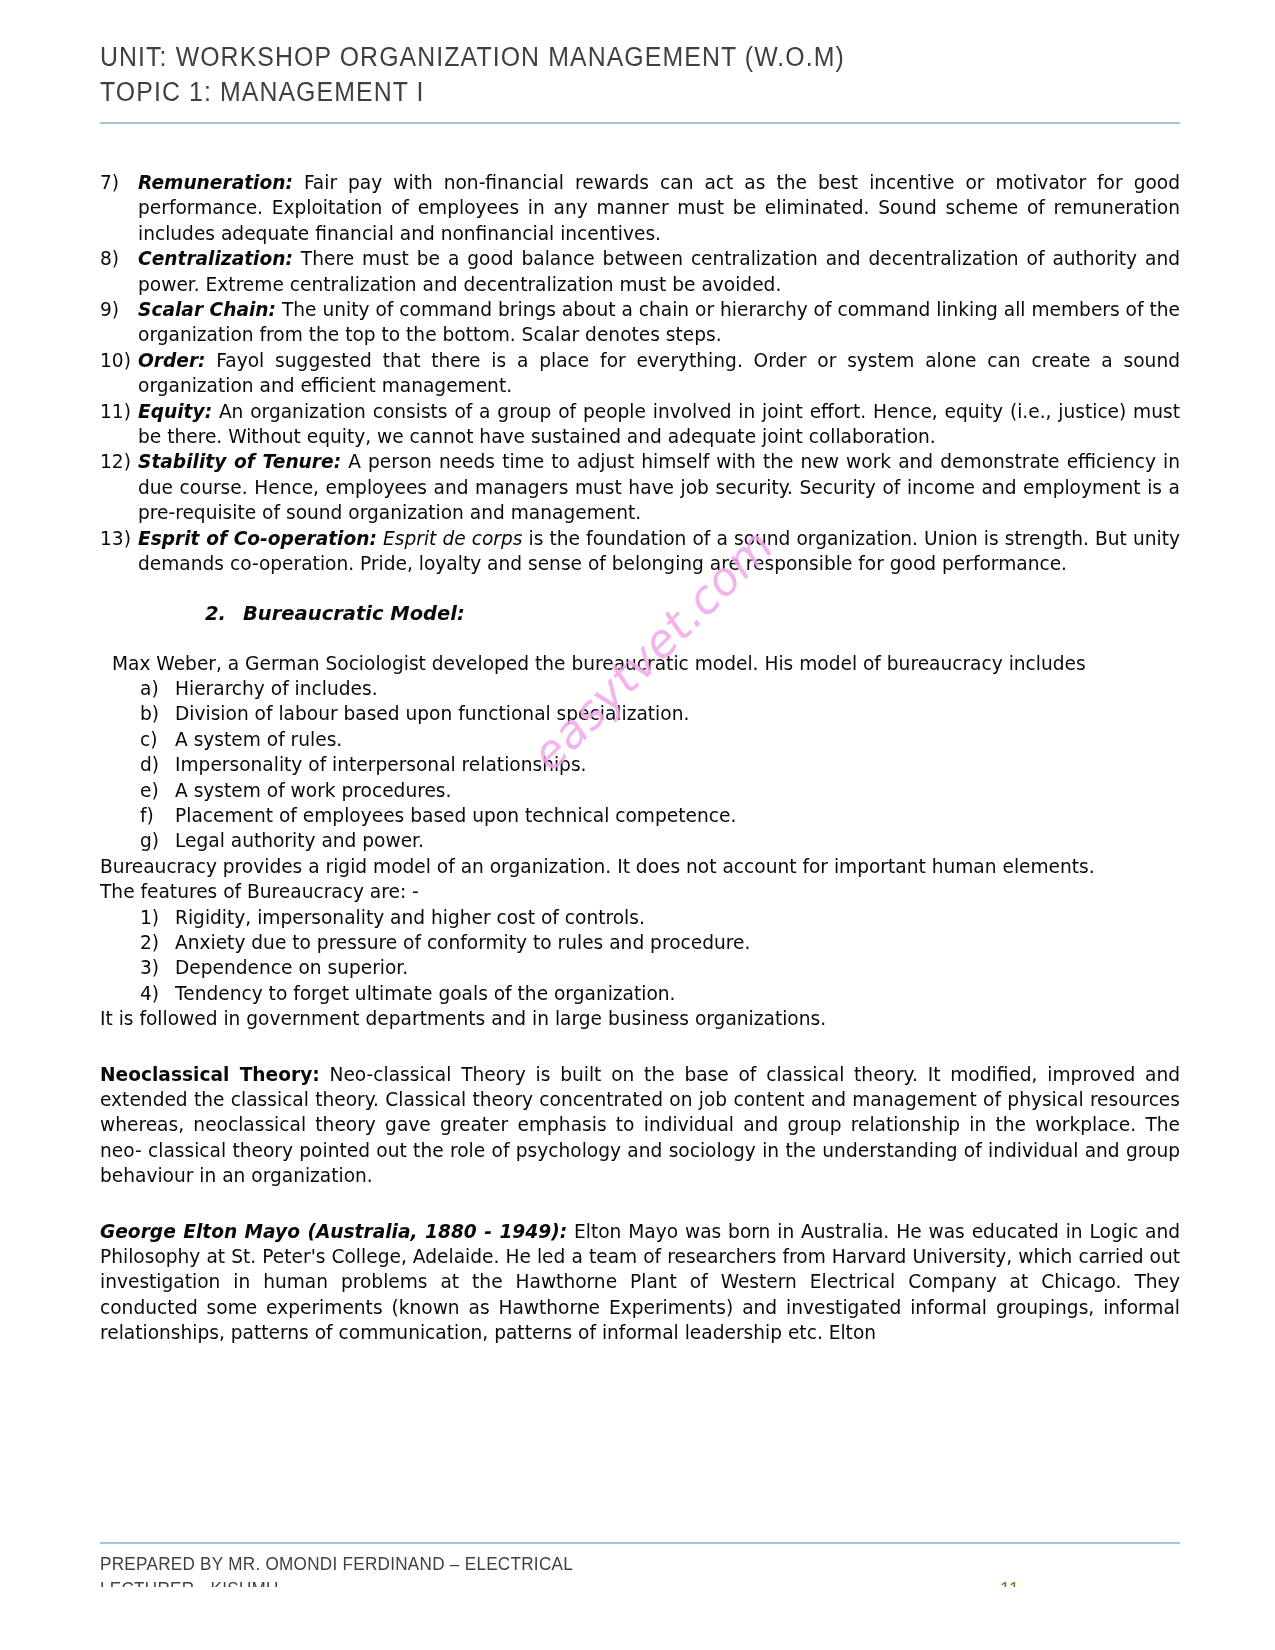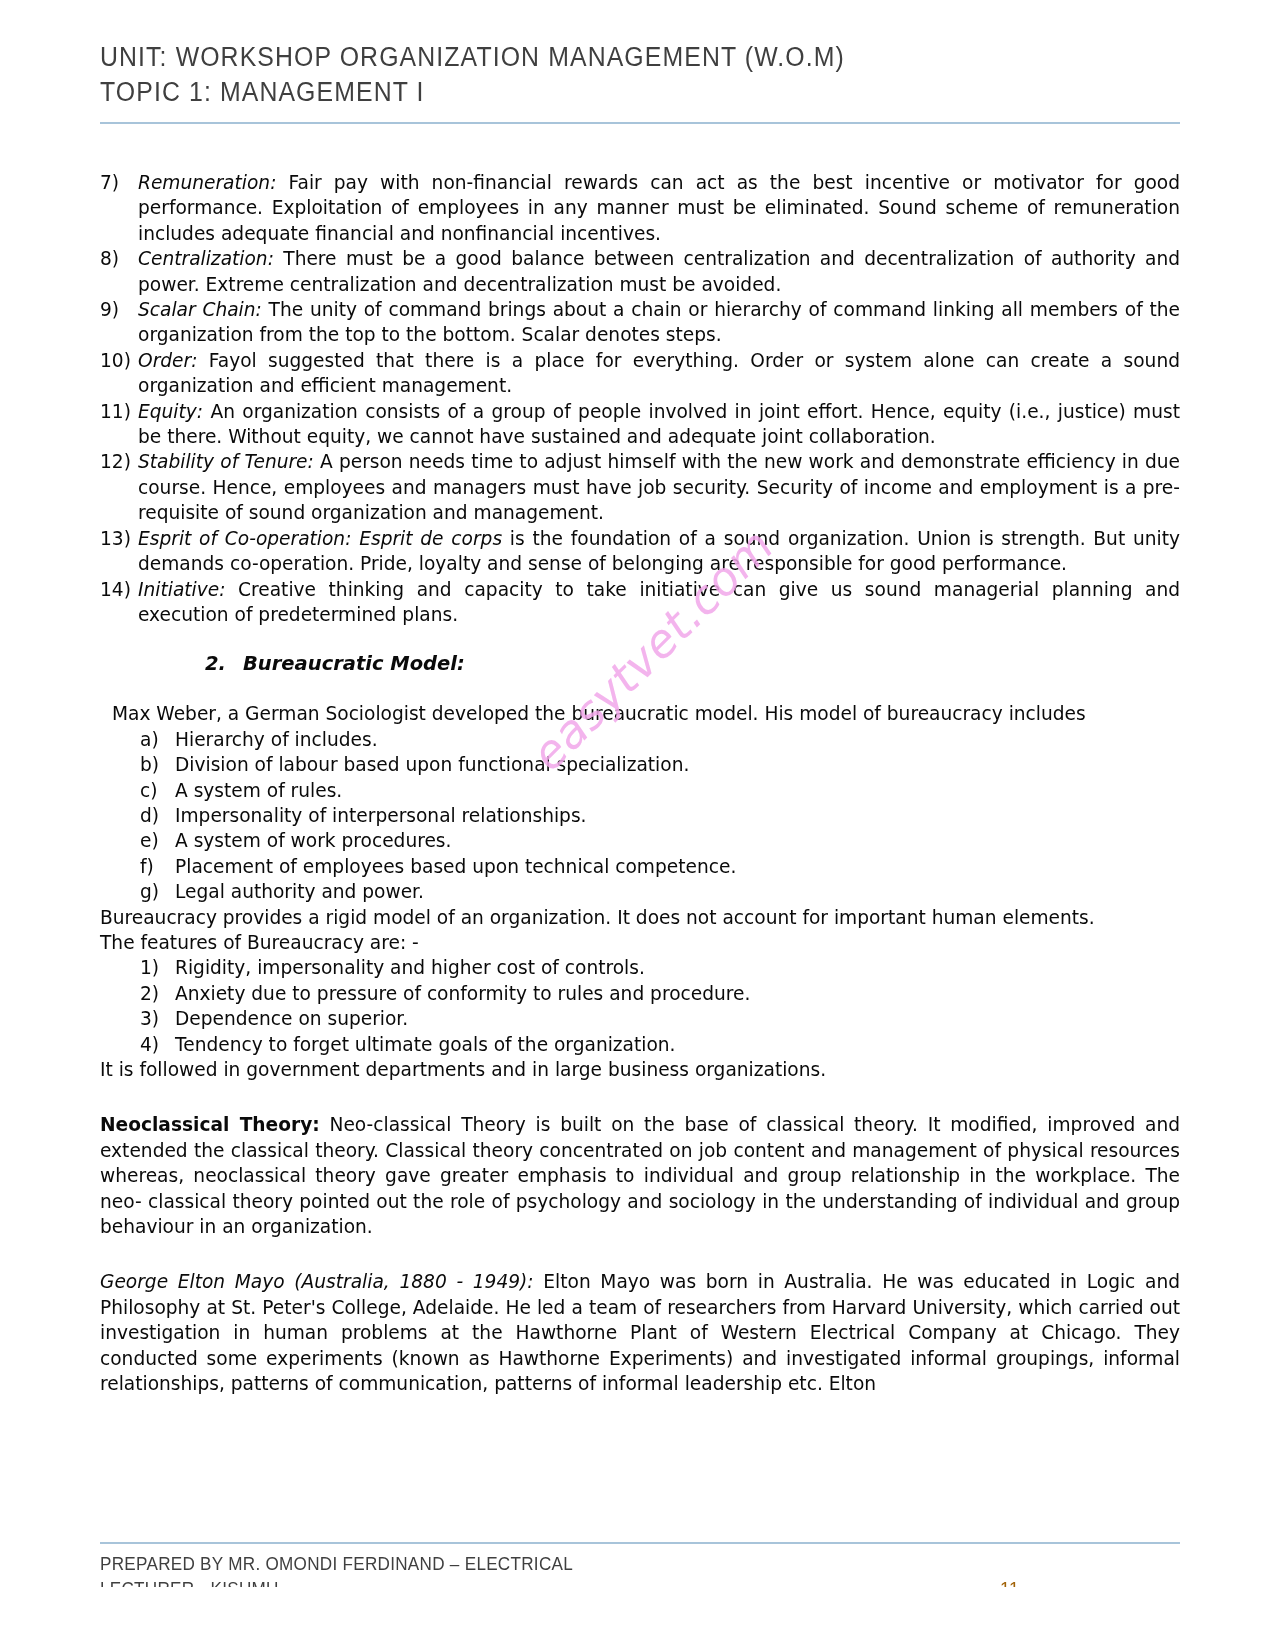--- a/index.html
+++ b/index.html
@@ -58,21 +58,21 @@
   .para {
     margin: 0;
     text-align: justify;
     text-justify: inter-word;
   }
   .para.left {
     text-align: left;
   }
   b, .b { font-weight: bold; }
   i, .i { font-style: italic; }
-  .bi { font-weight: normal; font-style: italic; }
+  .bi { font-weight: bold; font-style: italic; }
 
   
   ol.numlist {
     list-style: none;
     margin: 0;
     padding: 0;
   }
   ol.numlist > li {
     position: relative;
     padding-left: 38px;
@@ -204,23 +204,20 @@
       </li>
       <li>
         <span class="marker">11)</span><span class="bi">Equity:</span><span> An organization consists of a group of people involved in joint effort. Hence, equity (i.e., justice) must be there. Without equity, we cannot have sustained and adequate joint collaboration.</span>
       </li>
       <li>
         <span class="marker">12)</span><span class="bi">Stability of Tenure:</span><span> A person needs time to adjust himself with the new work and demonstrate efficiency in due course. Hence, employees and managers must have job security. Security of income and employment is a pre-requisite of sound organization and management.</span>
       </li>
       <li>
         <span class="marker">13)</span><span class="bi">Esprit of Co-operation:</span><span class="i"> Esprit de corps</span><span> is the foundation of a sound organization. Union is strength. But unity demands co-operation. Pride, loyalty and sense of belonging are responsible for good performance.</span>
       </li>
-      <li>
-        <span class="marker">14)</span><span class="bi">Initiative:</span><span> Creative thinking and capacity to take initiative can give us sound managerial planning and execution of predetermined plans.</span>
-      </li>
     </ol>
 
     <div class="spacer-md"></div>
 
     <div class="section-heading">
       <span class="marker">2.</span><span class="heading-text">Bureaucratic Model:</span>
     </div>
 
     <div class="spacer-md"></div>
 

